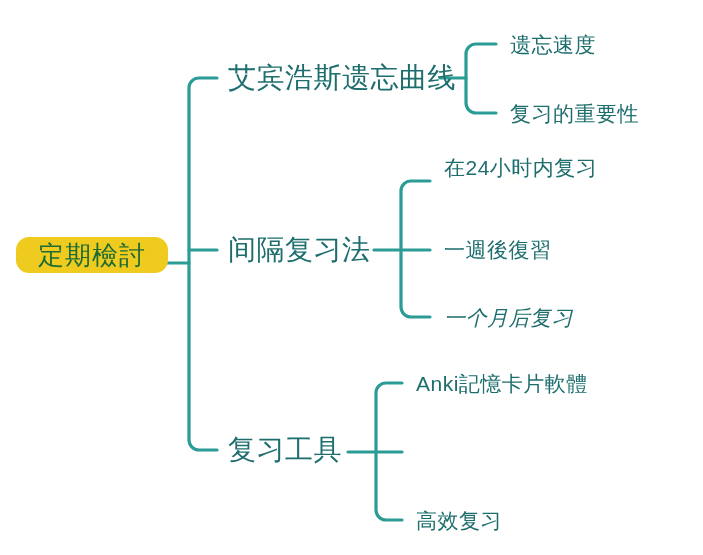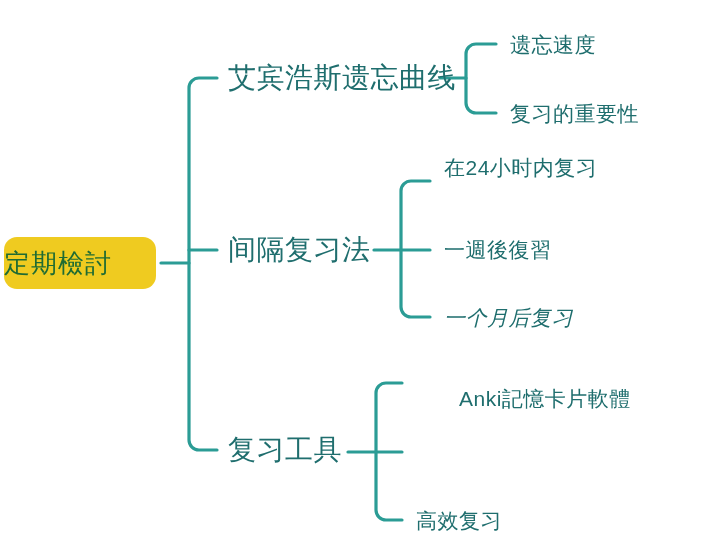--- a/index.html
+++ b/index.html
@@ -24,29 +24,29 @@
     height: 555px;
     pointer-events: none;
   }
   .node {
     position: absolute;
     white-space: nowrap;
     line-height: 1;
   }
   
   .root-node {
-    left: 4px;
+    left: 16px;
     top: 237px;
     width: 152px;
-    height: 52px;
+    height: 36px;
     border-radius: 13px;
     background: #EFCB20;
     display: flex;
     align-items: center;
-    justify-content: flex-start;
+    justify-content: center;
   }
   .root-label {
     font-size: 26px;
     color: #1E6B33;
     letter-spacing: 1px;
   }
   
   .topic-node {
     font-size: 28px;
     color: #1F6E6E;
@@ -111,20 +111,20 @@
   <div class="node leaf-node" style="left:444px; top:249px;">
     <span>一週後復習</span>
   </div>
   <div class="node leaf-node" style="left:444px; top:317px;font-style:italic;">
     <span>一个月后复习</span>
   </div>
 
   <div class="node topic-node" style="left:228px; top:450px;text-align:center;">
     <span>复习工具</span>
   </div>
-  <div class="node leaf-node" style="left:416px; top:398px;margin-left:43px;">
+  <div class="node leaf-node" style="left:416px; top:383px;">
     <span>Anki記憶卡片軟體</span>
   </div>
   <div class="node leaf-node" style="left:416px; top:520px;">
     <span>高效复习</span>
   </div>
 
 </div>
 
 </body></html>

